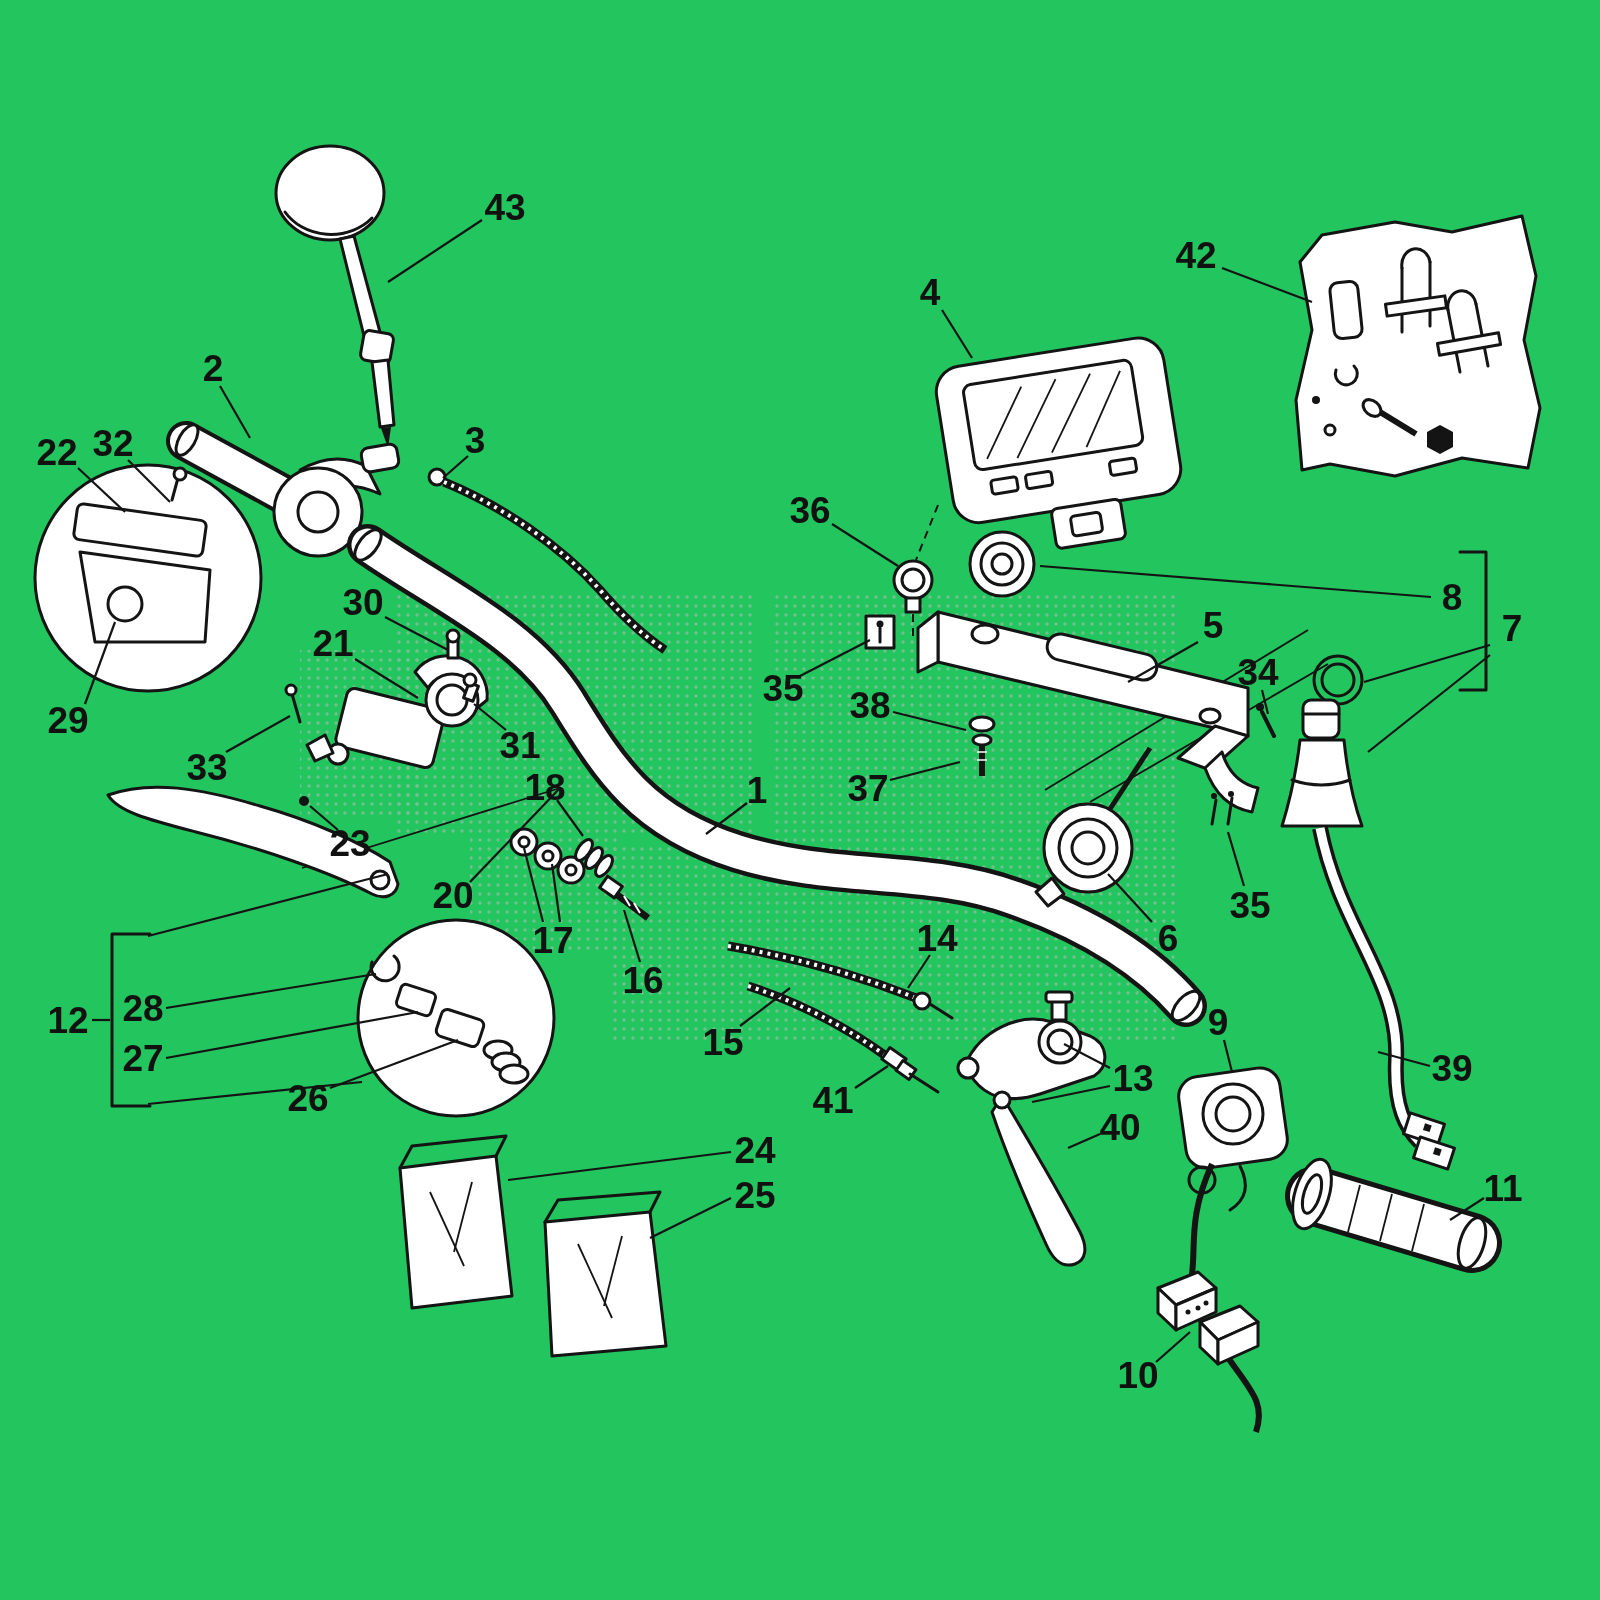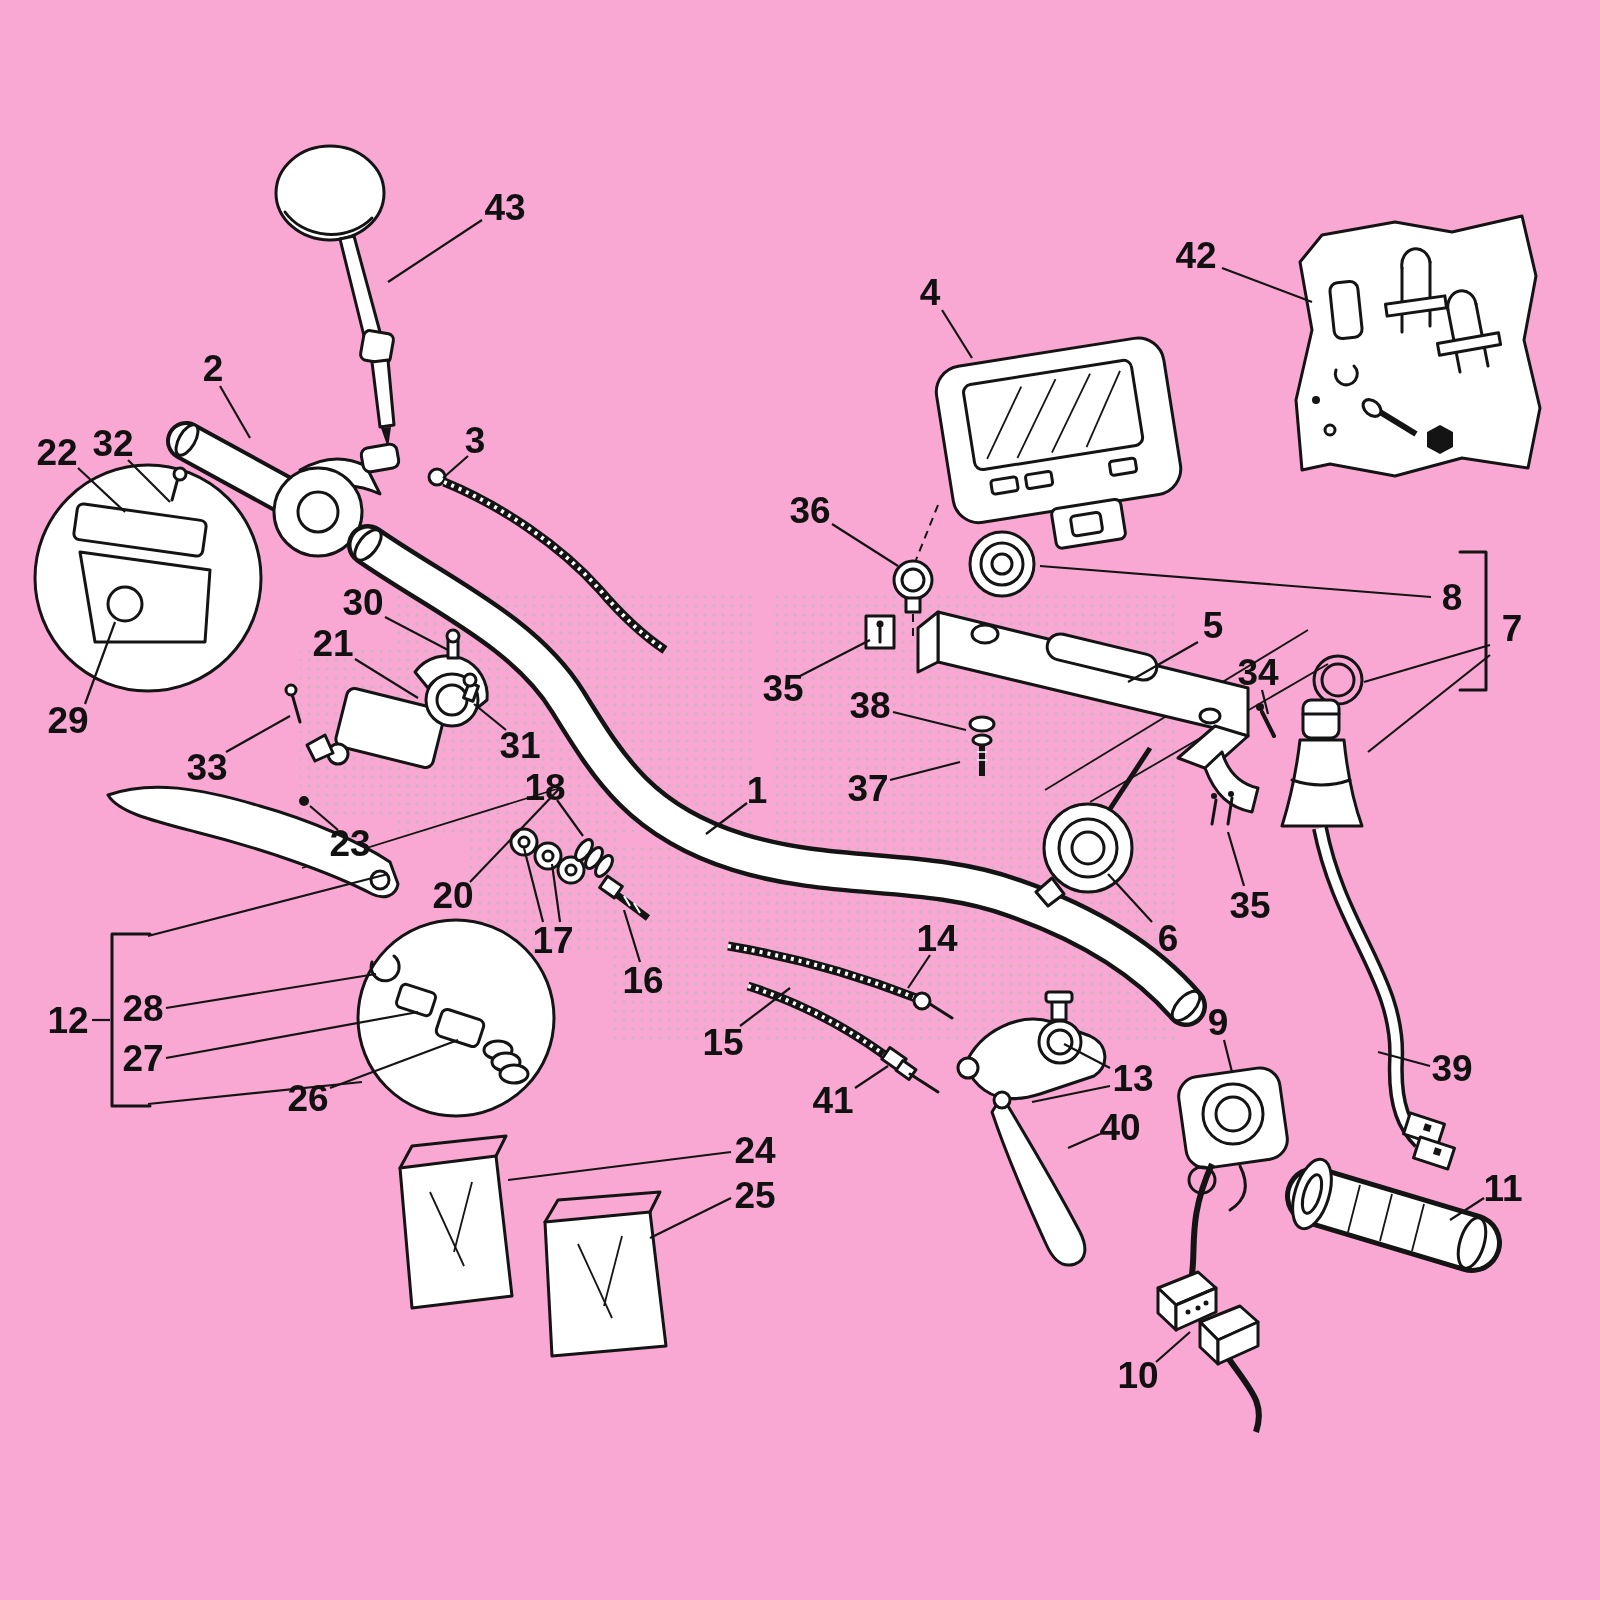--- a/index.html
+++ b/index.html
@@ -1,16 +1,16 @@
 <!DOCTYPE html>
 <html><head>
 <meta charset="utf-8">
 <style>
   html,body{margin:0;padding:0;background:#fff;}
-  .page{position:relative;width:1600px;height:1600px;background:#f9a8d4;overflow:hidden;}
+  .page{position:relative;width:1600px;height:1600px;background:#22c55e;overflow:hidden;}
   svg{display:block;}
   .part-num{
     font-family:"Liberation Sans",sans-serif;
     font-size:37px;font-weight:700;fill:#111;
     text-anchor:middle;dominant-baseline:central;
   }
   .leader{stroke:#141414;stroke-width:2.2;fill:none;}
   .ln{fill:#ffffff;stroke:#141414;stroke-width:3;stroke-linejoin:round;stroke-linecap:round;}
   .nf{fill:none;stroke:#141414;stroke-width:3;stroke-linejoin:round;stroke-linecap:round;}
   .thin{fill:none;stroke:#141414;stroke-width:1.8;}

